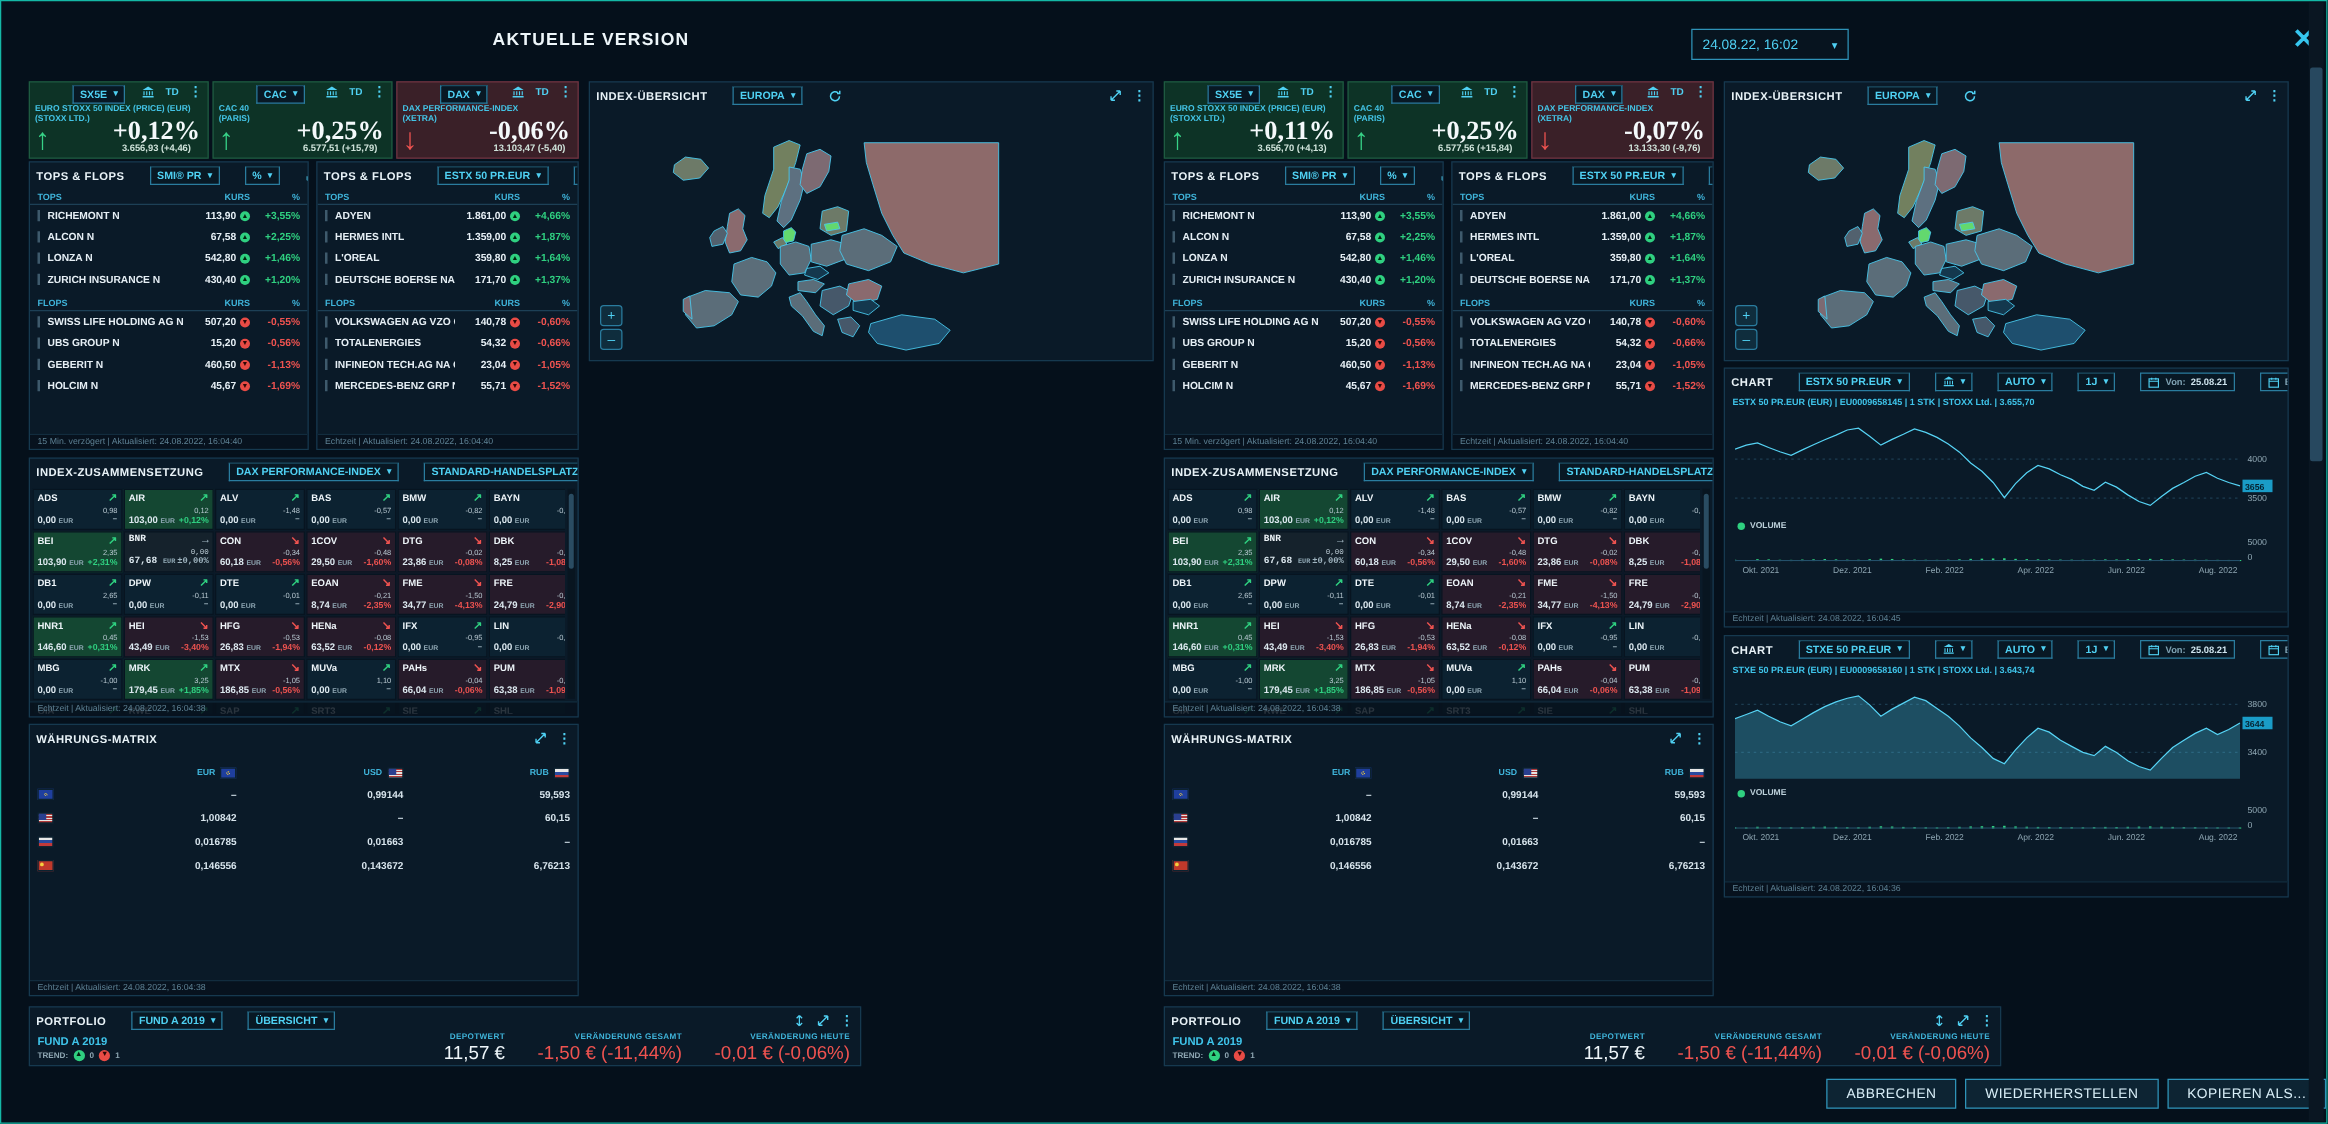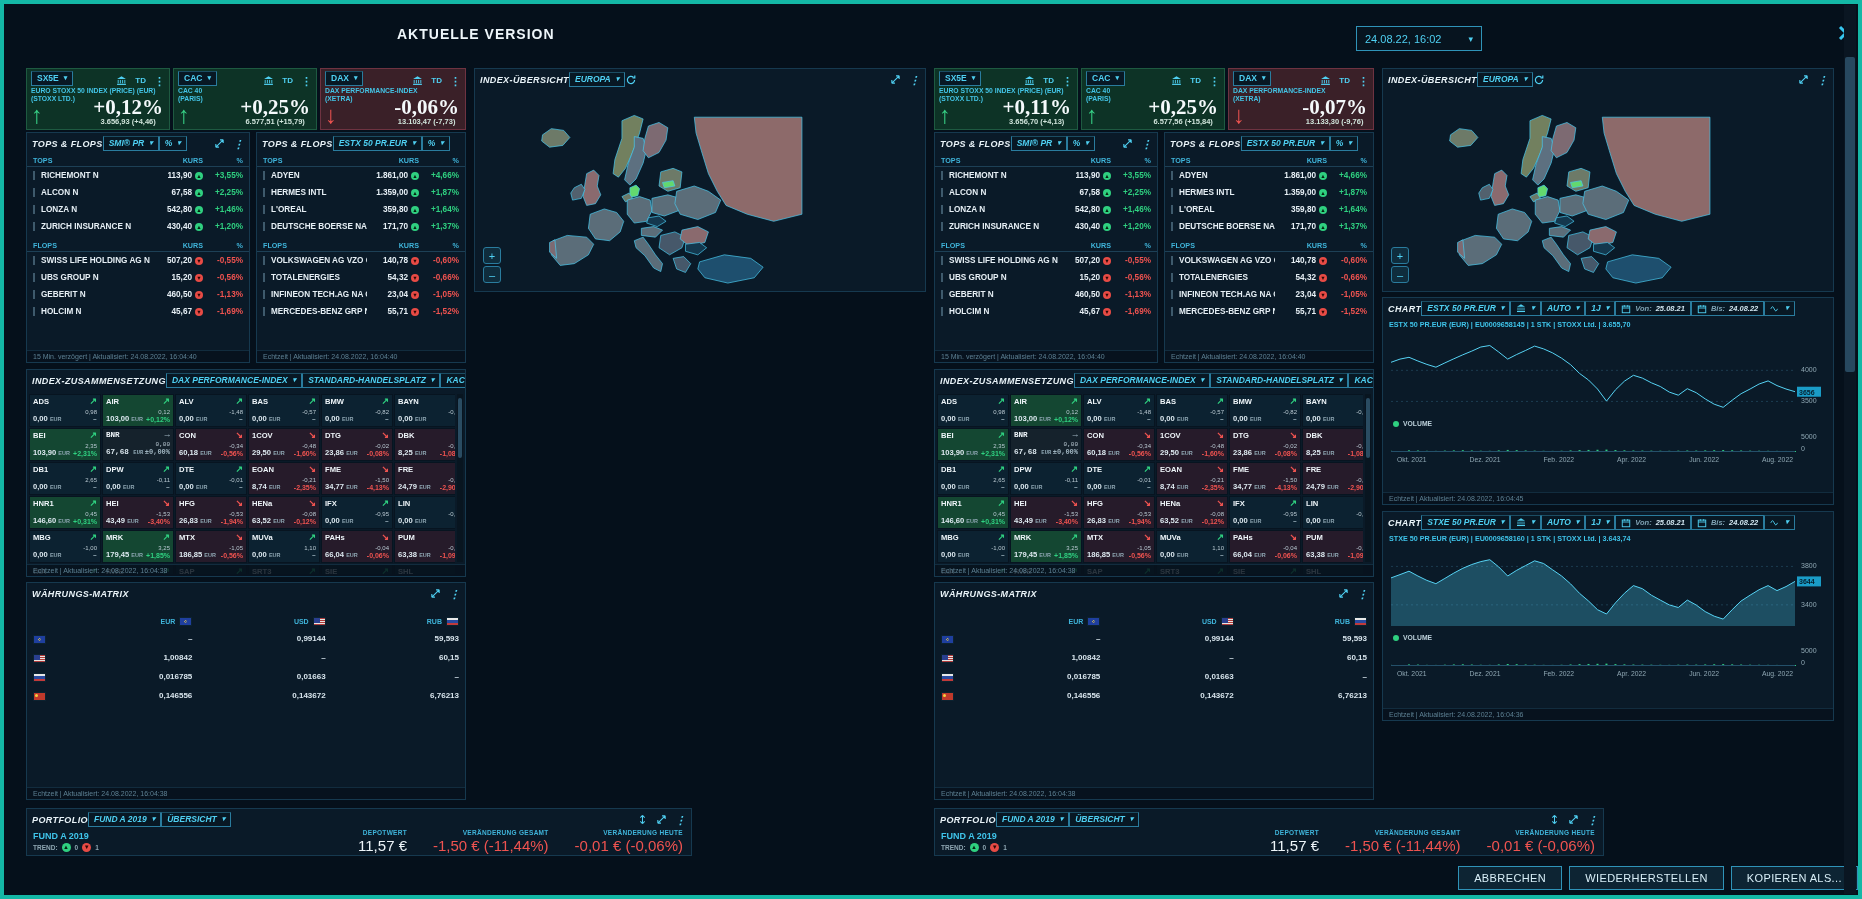--- a/index.html
+++ b/index.html
@@ -1,49 +1,49 @@
 <!DOCTYPE html>
 <html><head>
 <meta charset="utf-8">
 <style>
   * { margin:0; padding:0; box-sizing:border-box; }
   html,body { width:1862px; height:899px; background:#03090f; overflow:hidden;
     font-family:"Liberation Sans", sans-serif; -webkit-font-smoothing:antialiased; }
-  .screen { position:absolute; inset:0; background:#05101b; border:4px solid #14b8a6; }
+  .screen { position:absolute; inset:0; background:#05101b; border:1px solid #14b8a6; }
 
   
   .dlg-title { position:absolute; left:393px; top:22px; font-size:14px; font-weight:bold;
     color:#eef6fa; letter-spacing:1px; }
   .date-box { position:absolute; left:1352px; top:22px; width:126px; height:25px;
     border:1px solid #2f93b8; color:#4fd0f2; font-size:11px; display:flex; align-items:center;
     justify-content:space-between; padding:0 8px; background:#07141f; cursor:pointer; }
   .date-box .chev { font-size:9px; color:#4fd0f2; }
   .close-x { position:absolute; left:1830px; top:18px; width:24px; height:24px; color:#36c6ef;
     font-size:22px; font-weight:bold; line-height:24px; text-align:center; cursor:pointer; }
   .vscroll { position:absolute; right:2px; top:1px; bottom:1px; width:12px; background:#0a1622; }
   .vscroll .thumb { position:absolute; left:1px; right:1px; top:52px; height:315px; background:#27485f; border-radius:2px; }
 
   
   .panel { position:absolute; background:#0a1a28; border:1px solid #16394f; overflow:hidden; }
-  .phead { display:flex; align-items:center; gap:0; padding:3px 5px; height:21px;font-style:italic; }
+  .phead { display:flex; align-items:center; gap:20px; padding:3px 5px; height:21px; }
   .ptitle { font-size:9px; font-weight:bold; color:#e8f2f7; letter-spacing:.4px; white-space:nowrap; }
   .pill { display:inline-flex; align-items:center; gap:5px; border:1px solid #2a7c9e; border-top-color:#1b4d63;
     color:#4fd0f2; font-size:8.5px; font-weight:bold; padding:1px 5px 2px 5px; height:15px; background:#081824;
     white-space:nowrap; cursor:pointer; }
   .pill .chev { font-size:7px; }
   .hicons { margin-left:auto; display:flex; align-items:center; gap:8px; }
   .kebab { color:#4fd0f2; font-size:11px; font-weight:bold; line-height:10px; cursor:pointer; }
   .ifoot { position:absolute; left:0; right:0; bottom:0; padding:2px 6px; font-size:7px; color:#5d8093;
     background:rgba(7,18,28,.85); border-top:1px solid #122c3e; }
 
   
   .tile { position:absolute; height:62px; border:1px solid; padding:2px 4px; }
   .tile.up { background:#0d3326; border-color:#1e5a41; }
   .tile.down { background:#3a2028; border-color:#6e3341; }
-  .tile-top { display:flex; align-items:flex-end; gap:6px; }
+  .tile-top { display:flex; align-items:flex-start; gap:6px;margin-left:30px; }
   .tile-name { font-size:6.8px; color:#43c4e6; line-height:1.25; margin-top:1px; font-weight:bold; white-space:pre-line; }
   .tile-main { position:absolute; left:4px; right:6px; bottom:3px; display:flex; align-items:flex-end; }
   .tile-arrow { font-size:24px; line-height:22px; font-weight:bold; }
   .tile.up .tile-arrow { color:#37d287; } .tile.down .tile-arrow { color:#ef5350; }
   .tile-pct-wrap { margin-left:auto; text-align:center; }
   .tile-pct { font-family:"Liberation Serif", serif; font-size:21px; font-weight:bold; color:#f4f9fb; line-height:20px; }
   .tile-val { font-size:7.5px; font-weight:bold; color:#cfe3da; }
   .tile .td-lbl { color:#4fd0f2; font-size:8px; font-weight:bold; }
 
   
@@ -203,21 +203,21 @@
             <span class="td-lbl">TD</span>
             <span class="kebab">⋮</span>
           </span>
         </div>
         <div class="tile-name">DAX PERFORMANCE-INDEX
 (XETRA)</div>
         <div class="tile-main">
           <span class="tile-arrow">↓</span>
           <div class="tile-pct-wrap">
             <div class="tile-pct">-0,06%</div>
-            <div class="tile-val">13.103,47 (-7,73)</div>
+            <div class="tile-val">13.103,47 (-5,40)</div>
           </div>
         </div>
       </div>
       <div class="panel" style="left: 450px; top: 4px; width: 452px; height: 224px;">
         <div class="phead">
           <span class="ptitle">INDEX-ÜBERSICHT</span>
           <span class="pill">
             <span>EUROPA</span>
             <span class="chev">▾</span>
           </span>

